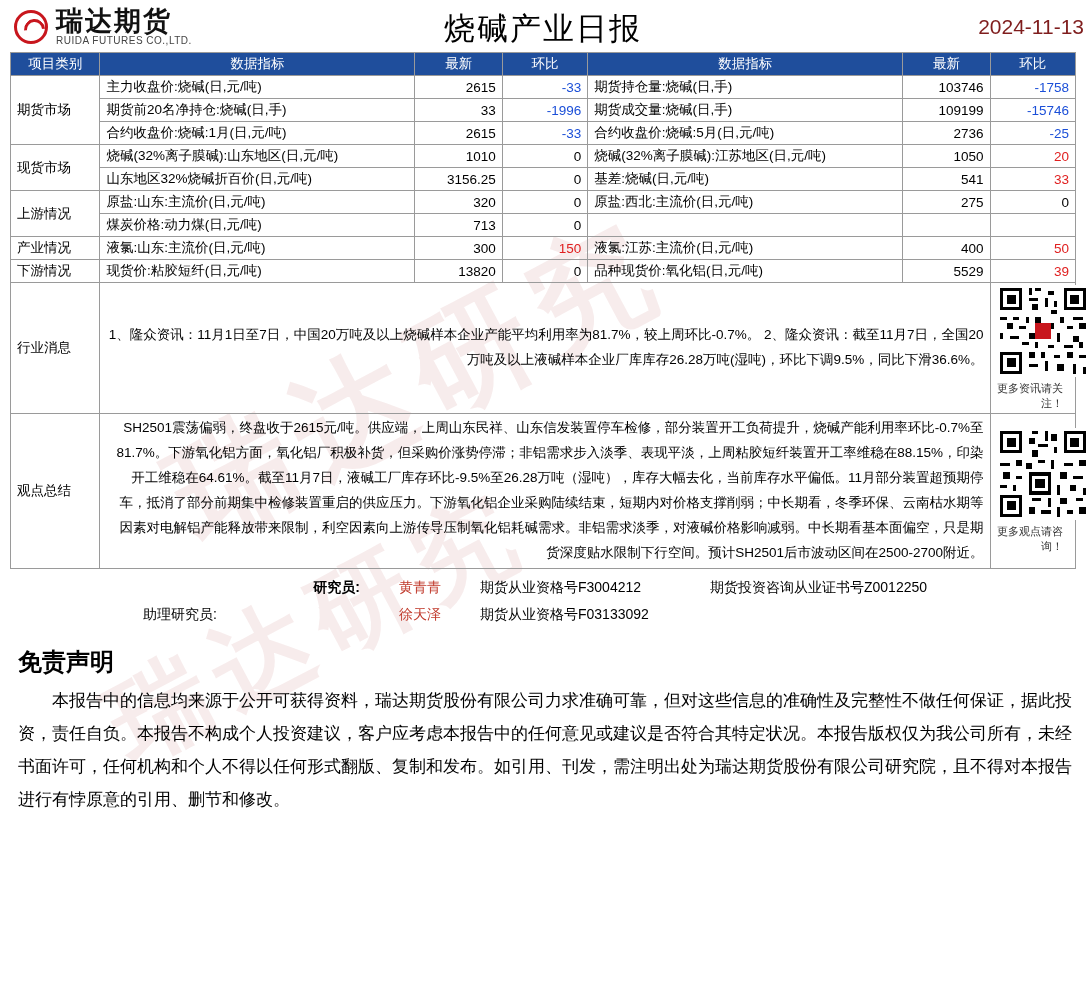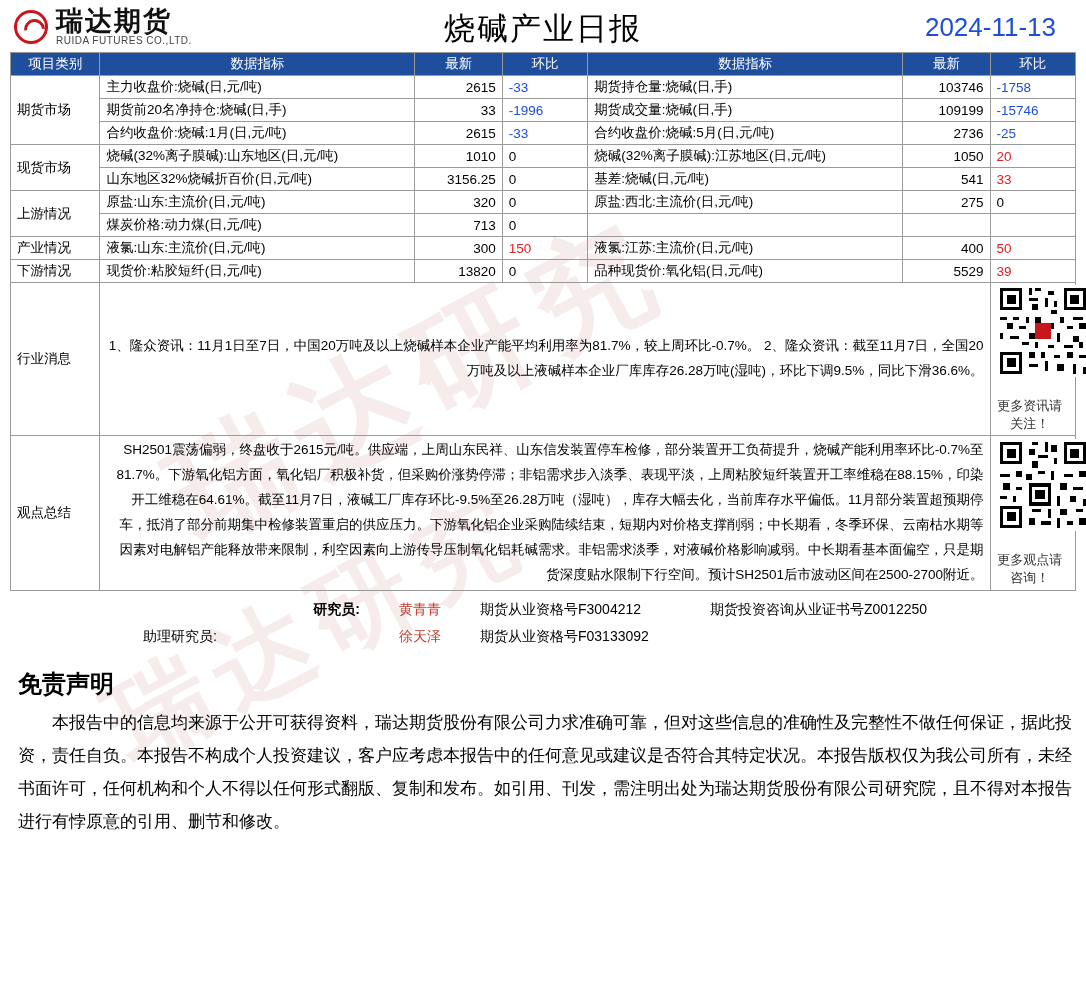--- a/index.html
+++ b/index.html
@@ -9,41 +9,41 @@
     font-family:"Liberation Sans","DejaVu Sans",sans-serif;
     color:#000;
     position:relative;
     overflow:hidden;
   }
   .wrap{position:relative;width:1086px;height:994px;}
 
   
   .header{
     display:flex;align-items:center;justify-content:space-between;
-    padding:6px 30px 4px 14px;height:52px;box-sizing:border-box;
+    padding:6px 2px 4px 14px;height:52px;box-sizing:border-box;
   }
   .logo{display:flex;align-items:center;gap:8px;}
   .logo-mark{
     width:34px;height:34px;border-radius:50%;
     border:3px solid #c8161d;box-sizing:border-box;
     position:relative;flex:none;
   }
   .logo-mark:after{
     content:"";position:absolute;left:7px;top:6px;
     width:15px;height:15px;border:3px solid #c8161d;border-radius:50%;
     border-right-color:transparent;border-bottom-color:transparent;
     transform:rotate(40deg);
   }
   .logo-text-cn{font-size:27px;font-weight:bold;letter-spacing:2px;color:#111;line-height:1;}
   .logo-text-en{font-size:10px;color:#444;letter-spacing:.5px;margin-top:0;}
   .doc-title{
     font-size:31px;font-weight:normal;letter-spacing:2px;
     position:absolute;left:0;right:0;text-align:center;top:8px;
   }
-  .doc-date{font-size:26px;color:#1d4ed8;z-index:2;margin-left:28px;}
+  .doc-date{font-size:21px;color:#7f1d1d;z-index:2;margin-left:28px;}
 
   
   table.main{
     border-collapse:collapse;width:1066px;margin:0 10px;
     table-layout:fixed;
   }
   table.main th, table.main td{
     border:1px solid #9a9a9a;
     font-size:13.5px;
     padding:2px 6px;
@@ -54,33 +54,33 @@
     background:#1f4e9c;color:#fff;font-weight:normal;font-size:15px;
     height:26px;text-align:center;
   }
   .col-cat{width:88px;text-align:center;}
   .col-ind{width:310px;text-align:left;}
   .col-val{width:86px;text-align:right;}
   .col-chg{width:84px;text-align:right;}
   td.cat{text-align:left;font-size:14px;}
   td.ind{text-align:left;}
   td.val{text-align:right;}
-  td.chg{text-align:left;}
+  td.chg{text-align:right;}
   .neg{color:#1b4fd8;}
   .pos{color:#e02020;}
   .zero{color:#000;}
 
   
   td.longtext{
     text-align:right;font-size:14.5px;line-height:1.85;
     padding:8px 10px;vertical-align:middle;
   }
   td.qr{width:170px;text-align:center;vertical-align:middle;padding:4px;}
   .qr-img{width:92px;height:92px;margin:0 auto;display:block;}
-  .qr-cap{font-size:13px;color:#333;margin-top:20px;padding-right:6px;}
+  .qr-cap{font-size:11px;color:#333;margin-top:4px;text-align:right;padding-right:6px;}
 
   
   .disclaimer-line{
     font-size:11.5px;color:#222;margin:5px 10px 0 10px;
   }
   .researchers{margin-top:10px;font-size:14px;}
   .researchers .row{display:flex;align-items:center;margin-bottom:9px;}
   .r-label{width:360px;text-align:right;font-weight:bold;}
   .r-label.sub{font-weight:normal;text-align:center;}
   .r-name{width:120px;text-align:center;color:#c0392b;}

